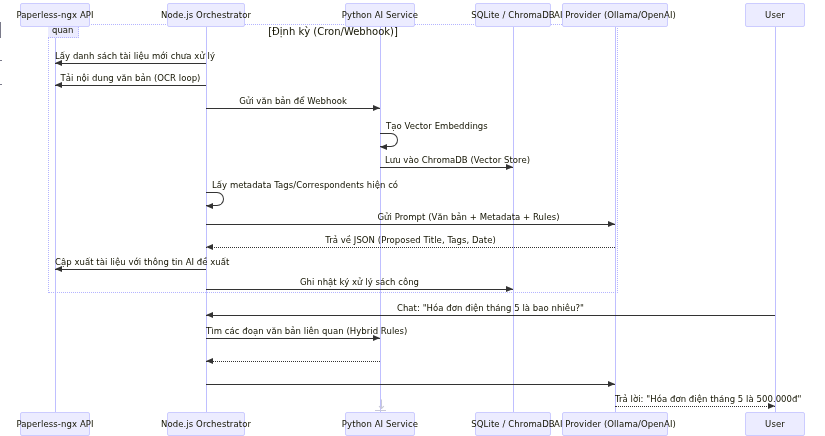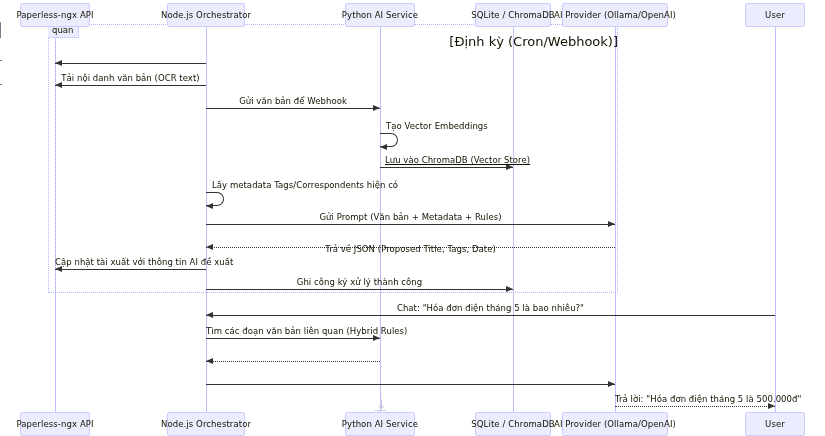--- a/index.html
+++ b/index.html
@@ -46,25 +46,24 @@
     border-right:1px dotted #B4B4FF;
     border-bottom:1px dotted #B4B4FF;
     font-size:8.5px;
     color:#131300;
     padding:1px 5px 1px 4px;
     box-sizing:border-box;
     line-height:11px;
   }
   .frag-title{
     position:absolute;
-    font-size:13px;
+    font-size:10px;
     color:#131300;
     white-space:nowrap;
-    text-align:right;
-    margin-top:8px;
+    text-align:center;
   }
 
   
   .msg-line{
     position:absolute;
     height:0;
     border-top:1px solid #333333;
   }
   .msg-line.dashed{
     border-top:1px dotted #333333;
@@ -120,56 +119,57 @@
     <div class="lifeline" style="left: 380px; top: 27px; height: 385px;"></div>
     <div class="lifeline" style="left: 513px; top: 27px; height: 385px;"></div>
     <div class="lifeline" style="left: 615px; top: 27px; height: 385px;"></div>
     <div class="lifeline" style="left: 775px; top: 27px; height: 385px;"></div>
     <div class="frag" style="left: 48px; top: 24px; width: 570px; height: 269px;"></div>
     <div class="frag-tab" style="left: 48px; top: 24px;">quan</div>
     <div class="frag-title" style="left: 48px; width: 570px; top: 26px;">[Định kỳ (Cron/Webhook)]</div>
     <div></div>
     <div class="msg-line" style="left: 55px; top: 63px; width: 151px;"></div>
     <div class="arrow-head left" style="top: 60px; left: 55px;"></div>
+    <div class="msg-label" style="left: 55px; width: 151px; top: 51px;">Lấy danh sách tài liệu mới chưa xử lý</div>
     <div></div>
     <div class="msg-line" style="left: 55px; top: 85px; width: 151px;"></div>
     <div class="arrow-head left" style="top: 82px; left: 55px;"></div>
-    <div class="msg-label" style="left: 55px; width: 151px; top: 73px;">Tải nội danh văn bản (OCR text)</div>
+    <div class="msg-label" style="left: 55px; width: 151px; top: 73px;">Tải nội dung văn bản (OCR loop)</div>
     <div></div>
     <div class="msg-line" style="left: 206px; top: 108px; width: 174px;"></div>
     <div class="arrow-head right" style="top: 105px; left: 373px;"></div>
     <div class="msg-label" style="left: 206px; width: 174px; top: 96px;">Gửi văn bản để Webhook</div>
     <div></div>
     <div class="self-arc" style="left: 380px; top: 133px; width: 18px; height: 14px;"></div>
     <div class="arrow-head left" style="left: 380px; top: 143.5px;"></div>
     <div class="msg-label" style="left: 386px; transform: translateX(-50%); top: 121px; text-align: center; width: 0px; overflow: visible;">Tạo Vector Embeddings</div>
     <div></div>
     <div class="msg-line" style="left: 380px; top: 167px; width: 133px;"></div>
     <div class="arrow-head right" style="top: 164px; left: 506px;"></div>
-    <div class="msg-label" style="left: 380px; width: 155px; top: 155px; text-decoration: underline;">Lưu vào ChromaDB (Vector Store)</div>
+    <div class="msg-label" style="left: 380px; width: 155px; top: 155px;">Lưu vào ChromaDB (Vector Store)</div>
     <div></div>
     <div class="self-arc" style="left: 206px; top: 192px; width: 18px; height: 14px;"></div>
     <div class="arrow-head left" style="left: 206px; top: 202.5px;"></div>
     <div class="msg-label" style="left: 212px; transform: translateX(-50%); top: 180px; text-align: center; width: 0px; overflow: visible;">Lấy metadata Tags/Correspondents hiện có</div>
     <div></div>
     <div class="msg-line" style="left: 206px; top: 224px; width: 409px;"></div>
     <div class="arrow-head right" style="top: 221px; left: 608px;"></div>
-    <div class="msg-label" style="left: 206px; width: 409px; top: 212px;">Gửi Prompt (Văn bản + Metadata + Rules)</div>
+    <div class="msg-label" style="left: 224px; width: 409px; top: 212px; padding-left: 40px;">Gửi Prompt (Văn bản + Metadata + Rules)</div>
     <div></div>
     <div class="msg-line dashed" style="left: 206px; top: 247px; width: 409px;"></div>
     <div class="arrow-head left" style="top: 244px; left: 206px;"></div>
-    <div class="msg-label" style="left: 206px; width: 409px; top: 244px;">Trả về JSON (Proposed Title, Tags, Date)</div>
+    <div class="msg-label" style="left: 206px; width: 409px; top: 235px;">Trả về JSON (Proposed Title, Tags, Date)</div>
     <div></div>
     <div class="msg-line" style="left: 55px; top: 269px; width: 151px;"></div>
     <div class="arrow-head left" style="top: 266px; left: 55px;"></div>
-    <div class="msg-label" style="left: 55px; width: 151px; top: 257px;">Cập nhật tài xuất với thông tin AI đề xuất</div>
+    <div class="msg-label" style="left: 55px; width: 151px; top: 257px;">Cập xuất tài liệu với thông tin AI đề xuất</div>
     <div></div>
     <div class="msg-line" style="left: 206px; top: 289px; width: 307px;"></div>
     <div class="arrow-head right" style="top: 286px; left: 506px;"></div>
-    <div class="msg-label" style="left: 206px; width: 307px; top: 277px;">Ghi công ký xử lý thành công</div>
+    <div class="msg-label" style="left: 206px; width: 307px; top: 277px;">Ghi nhật ký xử lý sách công</div>
     <div></div>
     <div class="msg-line" style="left: 206px; top: 315px; width: 569px;"></div>
     <div class="arrow-head left" style="top: 312px; left: 206px;"></div>
     <div class="msg-label" style="left: 206px; width: 569px; top: 303px;">Chat: "Hóa đơn điện tháng 5 là bao nhiêu?"</div>
     <div></div>
     <div class="msg-line" style="left: 206px; top: 338px; width: 174px;"></div>
     <div class="arrow-head right" style="top: 335px; left: 373px;"></div>
     <div class="msg-label" style="left: 206px; width: 174px; top: 326px;">Tìm các đoạn văn bản liên quan (Hybrid Rules)</div>
     <div></div>
     <div class="msg-line dashed" style="left: 206px; top: 361px; width: 174px;"></div>

